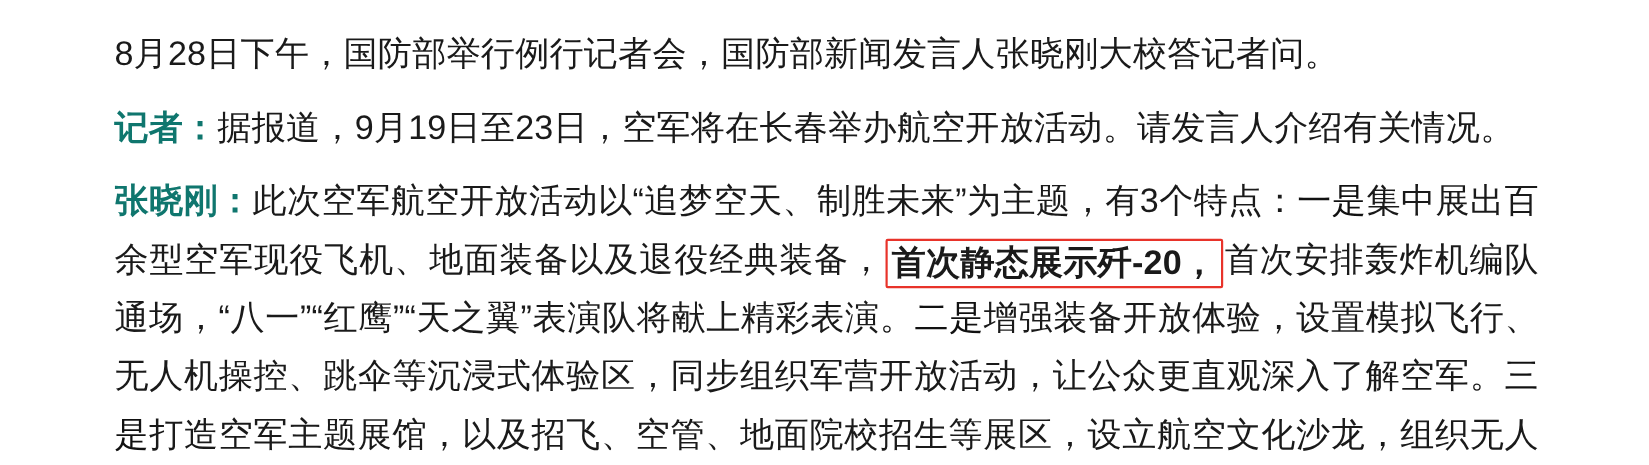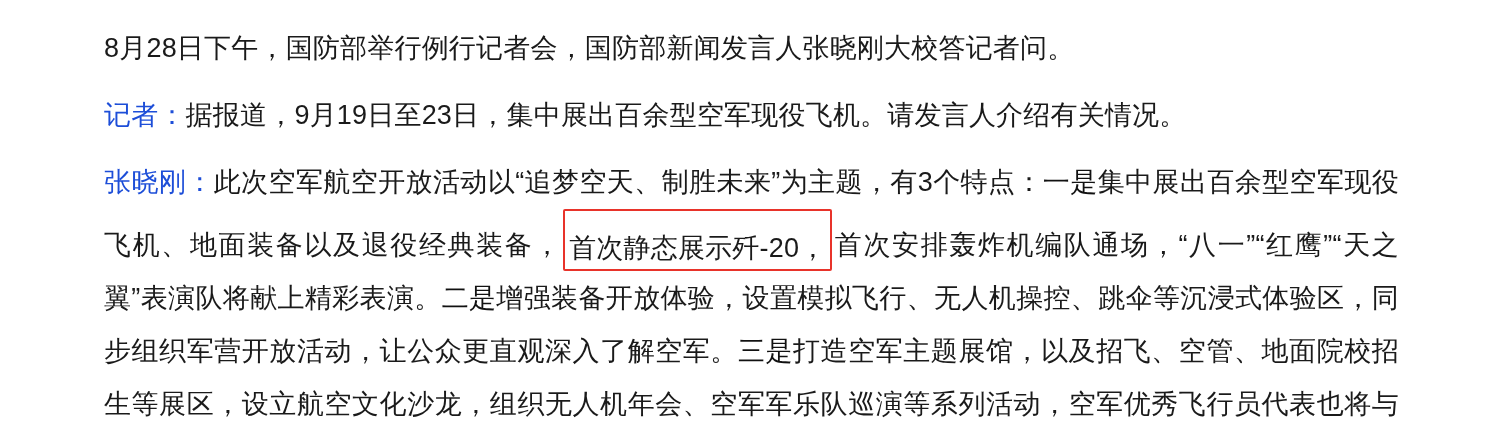--- a/index.html
+++ b/index.html
@@ -16,58 +16,59 @@
   }
   .page {
     position: relative;
     width: 1499px;
     height: 423px;
     background: #ffffff;
     box-sizing: border-box;
     padding: 22px 100px 0 104px;
   }
   .para {
-    font-size: 27px;
+    font-size: 31px;
     line-height: 53px;
     color: #1a1a1a;
     margin: 0 0 10px 0;
     text-align: justify;
     letter-spacing: 0.2px;
   }
   .lead {
-    font-weight: normal;
-    color: #1d4ed8;
+    font-weight: bold;
+    color: #0f766e;
   }
   .bold {
     font-weight: normal;
     color: #111;
   }
   .highlight-box {
     border: 2px solid #e8332a;
-    padding: 18px 4px 2px 4px;
+    padding: 1px 4px 2px 4px;
     border-radius: 2px;
     display: inline-block;
     line-height: 38px;
     margin: 0 1px;
     vertical-align: -3px;
+    font-weight: bold;
   }
   .p1 { margin-bottom: 14px; }
   .p2 { margin-bottom: 14px; }
   .p3 { margin-bottom: 0; }
 </style>
 </head>
 <body>
 
 <div class="page">
 
   <p class="para p1">
     <span>8月28日下午，国防部举行例行记者会，国防部新闻发言人张晓刚大校答记者问。</span>
   </p>
 
   <p class="para p2">
-    <span class="lead">记者：</span><span>据报道，9月19日至23日，集中展出百余型空军现役飞机。请发言人介绍有关情况。</span>
+    <span class="lead">记者：</span><span>据报道，9月19日至23日，空军将在长春举办航空开放活动。请发言人介绍有关情况。</span>
   </p>
 
   <p class="para p3">
     <span class="lead">张晓刚：</span><span>此次空军航空开放活动以“追梦空天、制胜未来”为主题，有3个特点：</span><span class="bold">一是</span><span>集中展出百余型空军现役飞机、地面装备以及退役经典装备，</span><span class="highlight-box" style="border-color: rgb(232, 51, 42);">首次静态展示歼-20，</span><span>首次安排轰炸机编队通场，“八一”“红鹰”“天之翼”表演队将献上精彩表演。</span><span class="bold">二是</span><span>增强装备开放体验，设置模拟飞行、无人机操控、跳伞等沉浸式体验区，同步组织军营开放活动，让公众更直观深入了解空军。</span><span class="bold">三是</span><span>打造空军主题展馆，以及招飞、空管、地面院校招生等展区，设立航空文化沙龙，组织无人机年会、空军军乐队巡演等系列活动，空军优秀飞行员代表也将与社会各界互动交流，共同营造“爱我空军、翼展长春”的浓厚氛围。</span>
   </p>
 
 </div>
 
 </body></html>

